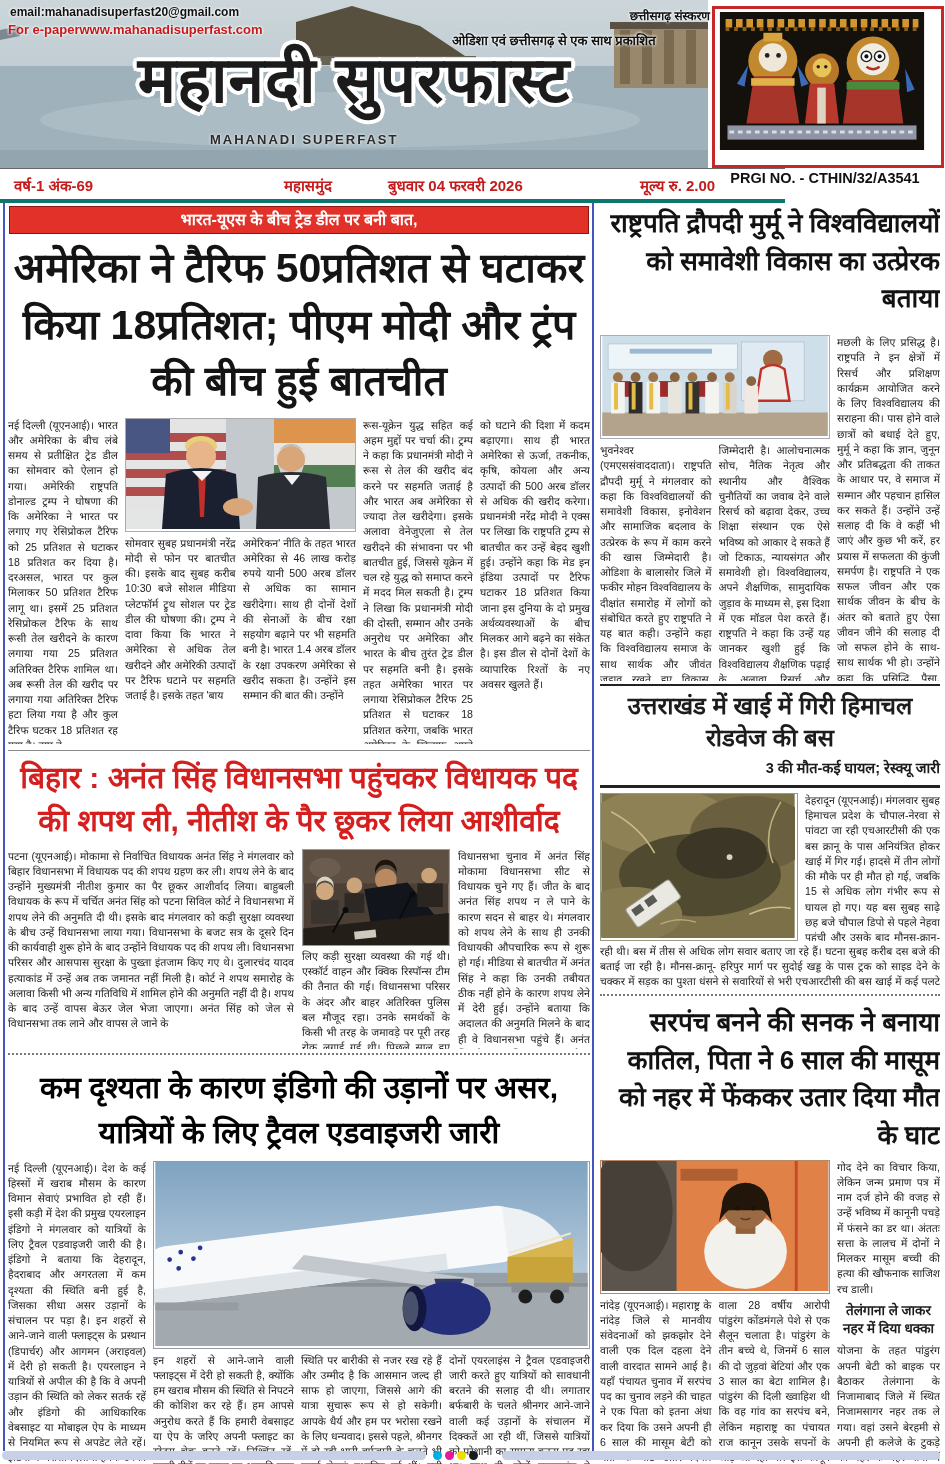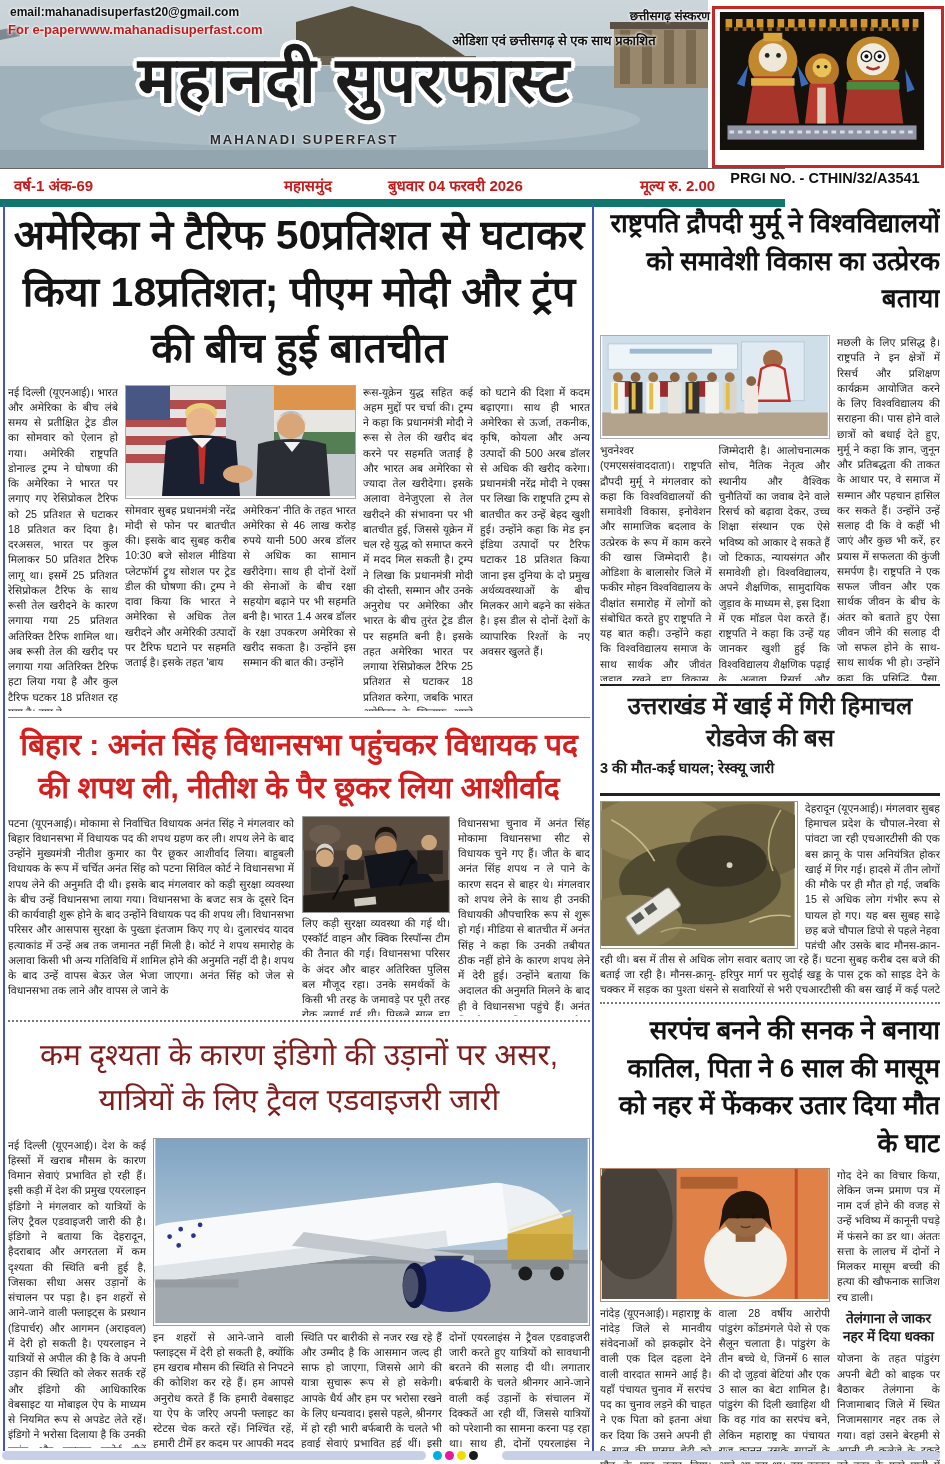--- a/index.html
+++ b/index.html
@@ -19,21 +19,21 @@
   .mast-title{position:absolute;left:0;top:34px;width:708px;text-align:center;font-size:64px;font-weight:bold;
               color:#1b1b1b;letter-spacing:1px;
               text-shadow:-3px -3px 0 #fff,3px -3px 0 #fff,-3px 3px 0 #fff,3px 3px 0 #fff,0 4px 0 #fff,4px 0 0 #fff,-4px 0 0 #fff,0 -4px 0 #fff;}
   .mast-title-en{position:absolute;left:210px;top:132px;font-size:13px;font-weight:bold;color:#2b2b2b;
                  letter-spacing:2px;text-shadow:0 0 3px #fff;}
   .deity-frame{position:absolute;left:712px;top:6px;width:220px;height:150px;border:3px solid #c62828;
                background:#fff;padding:3px;}
   .prgi{position:absolute;left:712px;top:170px;width:226px;font-size:14.5px;font-weight:bold;color:#111;text-align:center;}
   
   .dateline{position:absolute;left:0;top:168px;width:785px;height:30px;border-top:1px solid #666;
-            border-bottom:8px solid #0f766e;}
+            border-bottom:4px solid #0f766e;}
   .dateline span{position:absolute;top:6px;font-size:15px;font-weight:bold;color:#c41c1c;}
   .dl-issue{left:14px;} .dl-city{left:284px;} .dl-date{left:388px;} .dl-price{left:640px;}
   
   .edge-rule{position:absolute;top:203px;width:2px;height:1248px;background:#4455c0;}
   .col-divider{position:absolute;left:592px;top:203px;width:2px;height:1248px;background:#4455c0;}
   
   .bt{font-size:10.6px;line-height:1.44;text-align:justify;color:#1d1d1d;overflow:hidden;}
   .dotted{border-top:2px dotted #777;height:2px;margin:4px 0;}
   .colsub{font-weight:bold;text-align:center;font-size:13.5px;line-height:1.35;margin:5px 0;}
   
@@ -48,41 +48,41 @@
   .tmid-photo{height:112px;margin-bottom:4px;overflow:hidden;border:1px solid #aaa;}
   .tmid-cols{display:flex;gap:7px;flex:1;overflow:hidden;}
   .bihar-block{border-top:1px solid #888;margin-top:6px;padding-top:3px;}
   .bihar-headline{color:#d51f1f;font-size:30px;font-weight:bold;text-align:center;line-height:1.45;
                   padding:2px 0 6px;overflow:hidden;}
   .bihar-body{display:flex;gap:8px;height:200px;overflow:hidden;}
   .bihar-c1{width:286px;}
   .bihar-mid{width:148px;display:flex;flex-direction:column;}
   .bihar-photo{height:116px;margin-bottom:3px;overflow:hidden;border:1px solid #999;}
   .bihar-c3{flex:1;}
-  .indigo-headline{color:#7f1d1d;font-size:30px;font-weight:normal;text-align:center;line-height:1.5;
-                   padding:4px 0 16px;overflow:hidden;}
+  .indigo-headline{color:#000000;font-size:30px;font-weight:bold;text-align:center;line-height:1.5;
+                   padding:4px 0 6px;overflow:hidden;}
   .indigo-body{display:flex;gap:7px;height:310px;overflow:hidden;}
   .indigo-c1{width:138px;}
   .indigo-right{flex:1;display:flex;flex-direction:column;}
   .indigo-photo{height:186px;margin-bottom:4px;overflow:hidden;border:1px solid #99a;}
   .indigo-cols{display:flex;gap:7px;flex:1;overflow:hidden;}
   .indigo-cols .bt{flex:1 1 0;}
   
   .right-sec{position:absolute;left:600px;top:203px;width:340px;}
   .murmu-headline{font-size:26px;font-weight:bold;text-align:right;line-height:1.45;color:#121212;
                   padding:2px 0 17px;overflow:hidden;}
   .murmu-body{display:flex;gap:7px;height:346px;overflow:hidden;}
   .murmu-left{width:230px;display:flex;flex-direction:column;}
   .murmu-photo{height:102px;margin-bottom:4px;overflow:hidden;border:1px solid #aab;}
   .murmu-cols{display:flex;gap:7px;flex:1;overflow:hidden;}
   .murmu-cols .bt{flex:1 1 0;}
   .murmu-c3{flex:1;}
   .utt-block{border-top:2px solid #222;margin-top:3px;}
   .utt-headline{font-size:24px;font-weight:bold;text-align:center;line-height:1.35;padding:4px 0 1px;overflow:hidden;}
-  .utt-subhead{font-size:14.5px;font-weight:bold;text-align:left;padding:1px 0 16px;border-bottom:3px solid #222;}
+  .utt-subhead{font-size:14.5px;font-weight:bold;text-align:right;padding:1px 0 8px;border-bottom:3px solid #222;}
   .utt-body{display:flex;gap:7px;height:148px;margin-top:5px;overflow:hidden;}
   .utt-photo{width:196px;height:146px;overflow:hidden;border:1px solid #998;}
   .utt-side{flex:1;}
   .utt-bottom{height:46px;margin-top:3px;}
   .sar-headline{font-size:26px;font-weight:bold;text-align:right;line-height:1.45;color:#121212;
                 padding:2px 0 5px;overflow:hidden;}
   .sar-body{display:flex;gap:7px;height:424px;overflow:hidden;}
   .sar-left{width:230px;display:flex;flex-direction:column;}
   .sar-photo{height:132px;margin-bottom:4px;overflow:hidden;border:1px solid #b86;}
   .sar-cols{display:flex;gap:7px;flex:1;overflow:hidden;}
@@ -172,20 +172,21 @@
     <span class="dl-date">बुधवार  04  फरवरी  2026</span>
     <span class="dl-price">मूल्य रु. 2.00</span>
   </div>
 
   <div class="edge-rule" style="left:3px"></div>
   <div class="col-divider"></div>
 
   <div class="left-sec">
 
     <div>
+      <div class="kicker">भारत-यूएस के बीच ट्रेड डील पर बनी बात,</div>
       <div class="trade-headline">अमेरिका ने टैरिफ 50प्रतिशत से घटाकर किया 18प्रतिशत; पीएम मोदी और ट्रंप की बीच हुई बातचीत</div>
       <div class="trade-body">
         <div class="bt tcol">नई दिल्ली (यूएनआई)। भारत और अमेरिका के बीच लंबे समय से प्रतीक्षित ट्रेड डील का सोमवार को ऐलान हो गया। अमेरिकी राष्ट्रपति डोनाल्ड ट्रम्प ने घोषणा की कि अमेरिका ने भारत पर लगाए गए रेसिप्रोकल टैरिफ को 25 प्रतिशत से घटाकर 18 प्रतिशत कर दिया है। दरअसल, भारत पर कुल मिलाकर 50 प्रतिशत टैरिफ लागू था। इसमें 25 प्रतिशत रेसिप्रोकल टैरिफ के साथ रूसी तेल खरीदने के कारण लगाया गया 25 प्रतिशत अतिरिक्त टैरिफ शामिल था। अब रूसी तेल की खरीद पर लगाया गया अतिरिक्त टैरिफ हटा लिया गया है और कुल टैरिफ घटकर 18 प्रतिशत रह गया है। ट्रम्प ने</div>
         <div class="tmid">
           <div class="tmid-photo">
             <svg width="229" height="110" viewBox="0 0 229 110" aria-hidden="true">
               <rect width="229" height="110" fill="#c4c9ce"></rect>
               <g opacity="0.9">
                 <rect x="0" y="0" width="100" height="110" fill="#e8e8e8"></rect>
                 <rect x="0" y="14" width="100" height="9" fill="#b04040"></rect>

